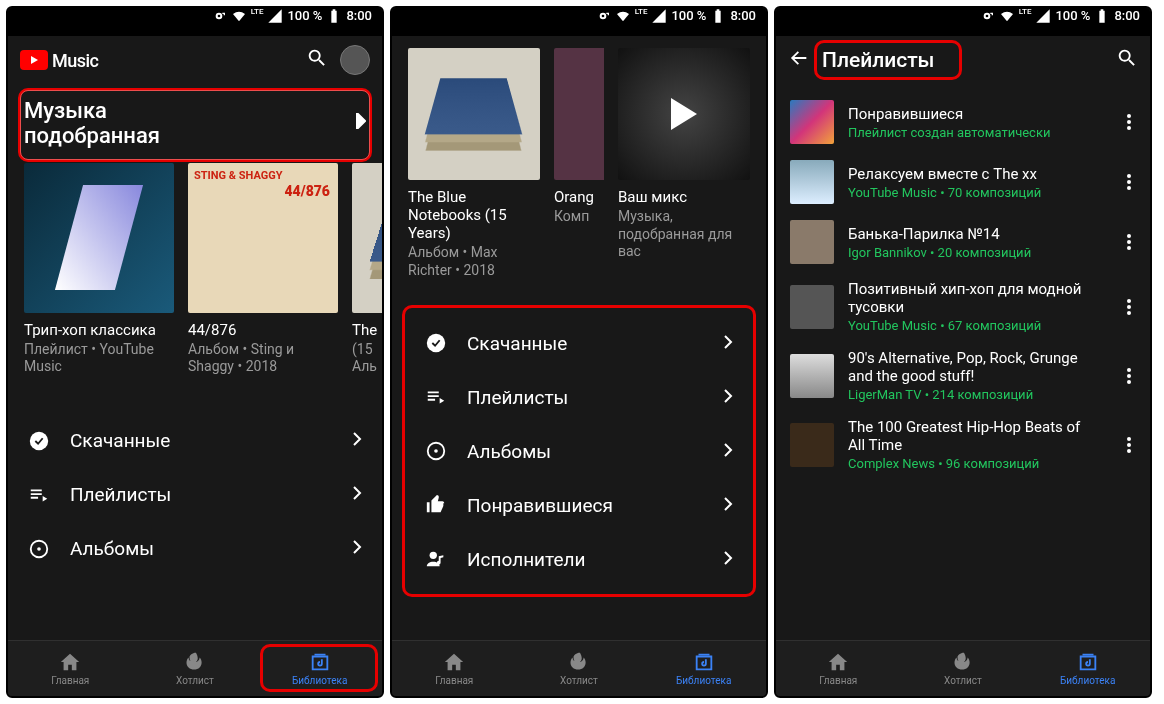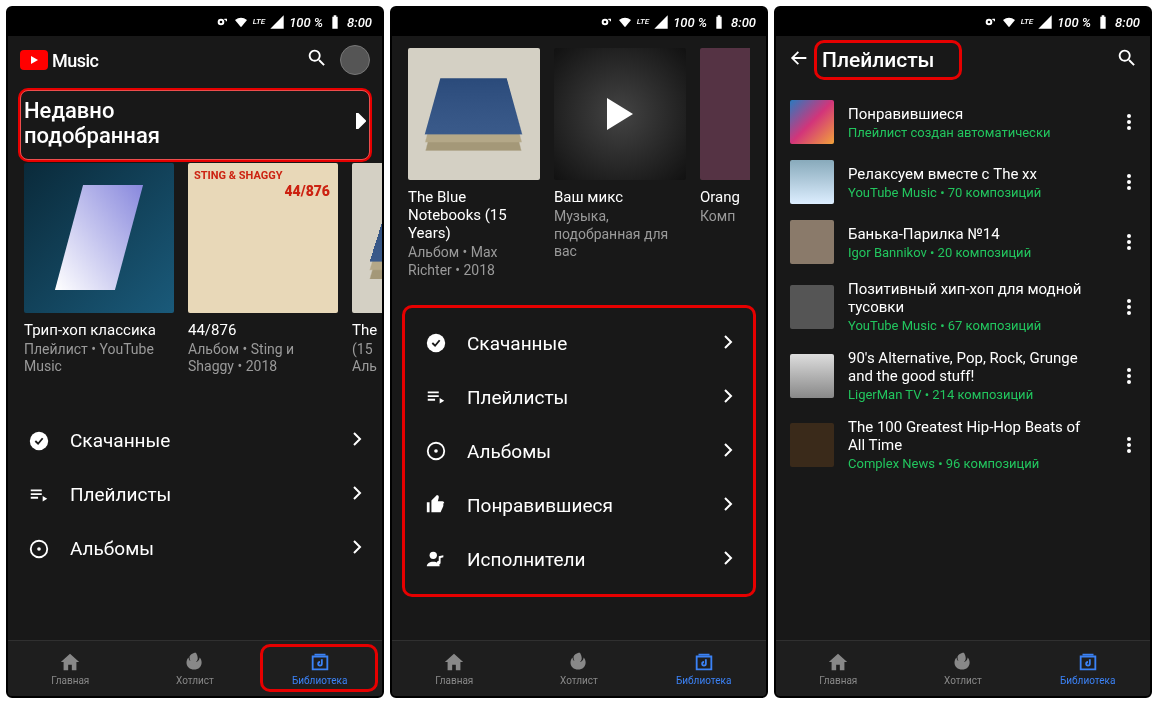--- a/index.html
+++ b/index.html
@@ -1,21 +1,21 @@
 <!DOCTYPE html>
 <html><head>
 <meta charset="utf-8">
 <style>
   * { box-sizing: border-box; margin: 0; padding: 0; }
   body { background: #fff; font-family: Roboto, Arial, sans-serif; display: flex; justify-content: center; }
   .canvas { width: 1164px; height: 704px; background: #fff; display: flex; gap: 6px; padding: 6px; }
   .phone { width: 378px; height: 692px; background: #181818; border: 2px solid #000; border-radius: 6px; position: relative; overflow: hidden; display: flex; flex-direction: column; color: #fff; }
 
   
-  .statusbar { height: 28px; display: flex; justify-content: flex-end; align-items: center; padding: 0 10px; gap: 4px; font-size: 13px; font-weight: 500; background: #000; font-style: italic; }
+  .statusbar { height: 28px; display: flex; justify-content: flex-end; padding: 0 10px; gap: 4px; font-size: 13px; font-weight: 500; background: #000; }
   .statusbar .icon { width: 16px; height: 16px; display: inline-flex; align-items: center; justify-content: center; }
   .statusbar svg { width: 100%; height: 100%; fill: #fff; }
   .lte { font-size: 8px; line-height: 8px; text-align: center; }
 
   
   .header { height: 48px; display: flex; align-items: center; padding: 0 12px; gap: 12px; }
   .header .yt-logo { display: flex; align-items: center; gap: 4px; }
   .yt-play { width: 28px; height: 20px; background: #f00; border-radius: 4px; display: flex; align-items: center; justify-content: center; }
   .yt-play::after { content:''; border-left: 7px solid #fff; border-top: 4px solid transparent; border-bottom: 4px solid transparent; margin-left: 1px; }
   .yt-text { font-weight: 500; font-size: 18px; letter-spacing: -0.5px; }
@@ -131,21 +131,21 @@
       <span class="search-icon"><svg viewBox="0 0 24 24">
             <path d="M15.5 14h-.8l-.3-.3a6.5 6.5 0 10-.7.7l.3.3v.8l5 5 1.5-1.5-5-5zM9.5 14a4.5 4.5 0 110-9 4.5 4.5 0 010 9z"></path>
           </svg></span>
       <span class="avatar"></span>
     </div>
 
     <div class="content">
       <div class="highlight inner-white" style="left:10px;right:10px;top:4px;height:74px;"></div>
       <div class="section-header">
         <div class="title">
-          <span>Недавно</span><br><span>подобранная</span>
+          <span>Музыка</span><br><span>подобранная</span>
         </div>
         <span class="chev"><svg viewBox="0 0 10 16">
               <path d="M1 0l8 8-8 8V0z" fill="none" stroke="#fff" stroke-width="2"></path>
               <path d="M2 1l7 7-7 7"></path>
             </svg></span>
       </div>
 
       <div class="hlist">
         <div class="card">
           <div class="art a1"></div>
@@ -256,29 +256,29 @@
       <span>8:00</span>
     </div>
 
     <div class="content" style="padding-top:12px;">
       <div class="hlist">
         <div class="card small">
           <div class="art a3"></div>
           <div class="t1">The Blue Notebooks (15 Years)</div>
           <div class="t2">Альбом • Max Richter • 2018</div>
         </div>
+        <div class="card small" style="width:50px;overflow:hidden;">
+          <div class="art a5" style="width:132px;"></div>
+          <div class="t1">Orang</div>
+          <div class="t2">Комп</div>
+        </div>
         <div class="card small">
           <div class="art a4 play-overlay"></div>
           <div class="t1">Ваш микс</div>
           <div class="t2">Музыка, подобранная для вас</div>
-        </div>
-        <div class="card small" style="width:50px;overflow:hidden;">
-          <div class="art a5" style="width:132px;"></div>
-          <div class="t1">Orang</div>
-          <div class="t2">Комп</div>
         </div>
       </div>
 
       <div class="lib-menu boxed" style="margin-top:26px;">
         <div class="lib-item">
           <span class="lib-icon">
               <svg viewBox="0 0 24 24">
                 <circle cx="12" cy="12" r="10"></circle>
                 <path d="M8 12l3 3 5-6" stroke="#181818" stroke-width="2" fill="none"></path>
               </svg>

